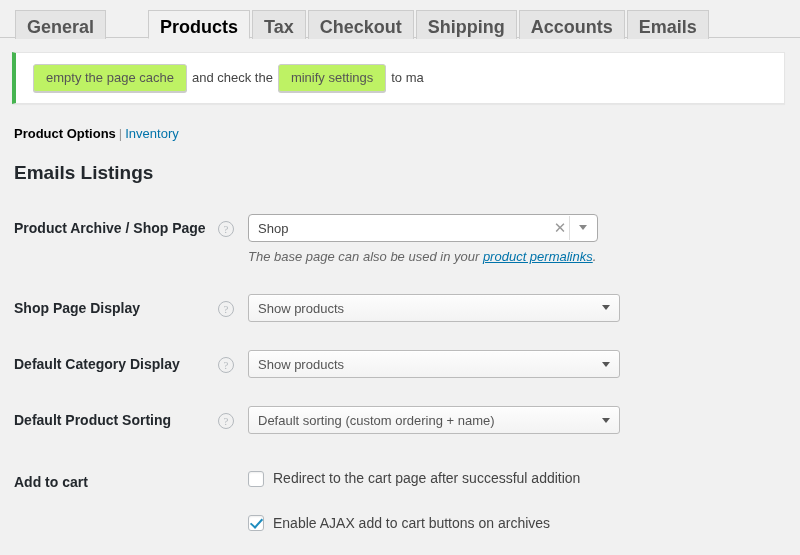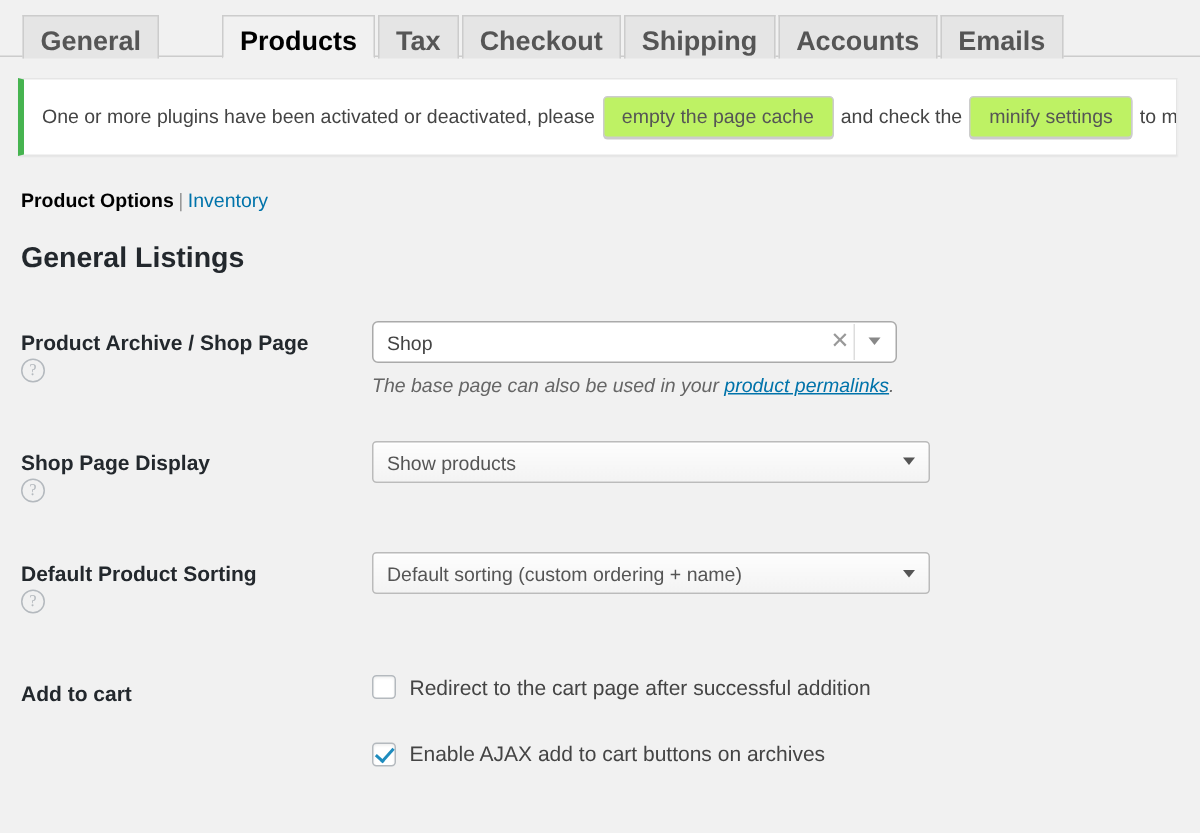--- a/index.html
+++ b/index.html
@@ -138,21 +138,20 @@
     font-size: 14px;
     font-weight: 600;
     color: #23282d;
     line-height: 1.3;
     box-sizing: border-box;
   }
   .form-table th .th-inner {
     display: flex;
     align-items: flex-start;
     justify-content: space-between;
-    flex-direction: column;
   }
   .form-table td {
     padding: 14px 10px 14px 0;
     vertical-align: top;
     line-height: 1.3;
     box-sizing: border-box;
   }
   .form-table tr.cart-row th { padding-top: 25px; }
   .form-table tr.cart-row td { padding-top: 21px; }
 
@@ -320,33 +319,32 @@
 </style>
 </head>
 <body>
 
 <div class="nav-tab-wrapper">
   <a class="nav-tab">General</a><a class="nav-tab nav-tab-active">Products</a><a class="nav-tab">Tax</a><a class="nav-tab">Checkout</a><a class="nav-tab">Shipping</a><a class="nav-tab">Accounts</a><a class="nav-tab">Emails</a>
 </div>
 
 <div class="notice">
   <p>
-    <span class="txt">One or more plugins have been activated or deactivated, please</span>
     <span class="btn-secondary">empty the page cache</span>
     <span class="txt">and check the</span>
     <span class="btn-secondary">minify settings</span>
     <span class="txt">to ma</span>
   </p>
 </div>
 
 <div class="subsubsub">
   <a class="current">Product Options</a><span class="sep">|</span><a class="link">Inventory</a>
 </div>
 
-<h2 class="section-title">General Listings</h2>
+<h2 class="section-title">Emails Listings</h2>
 
 <table class="form-table">
   <tbody>
 
     <tr>
       <th>
         <div class="th-inner">
           <span>Product Archive / Shop Page</span>
           <span class="help-tip">?</span>
         </div>
@@ -375,20 +373,36 @@
       <td>
         <div class="native-select">
           <span class="ns-label">Show products</span>
           <span class="ns-arrow">
               <span class="caret"></span>
             </span>
         </div>
       </td>
     </tr>
 
+    <tr>
+      <th>
+        <div class="th-inner">
+          <span>Default Category Display</span>
+          <span class="help-tip">?</span>
+        </div>
+      </th>
+      <td>
+        <div class="native-select">
+          <span class="ns-label">Show products</span>
+          <span class="ns-arrow">
+              <span class="caret"></span>
+            </span>
+        </div>
+      </td>
+    </tr>
 
     <tr>
       <th>
         <div class="th-inner">
           <span>Default Product Sorting</span>
           <span class="help-tip">?</span>
         </div>
       </th>
       <td>
         <div class="native-select">

